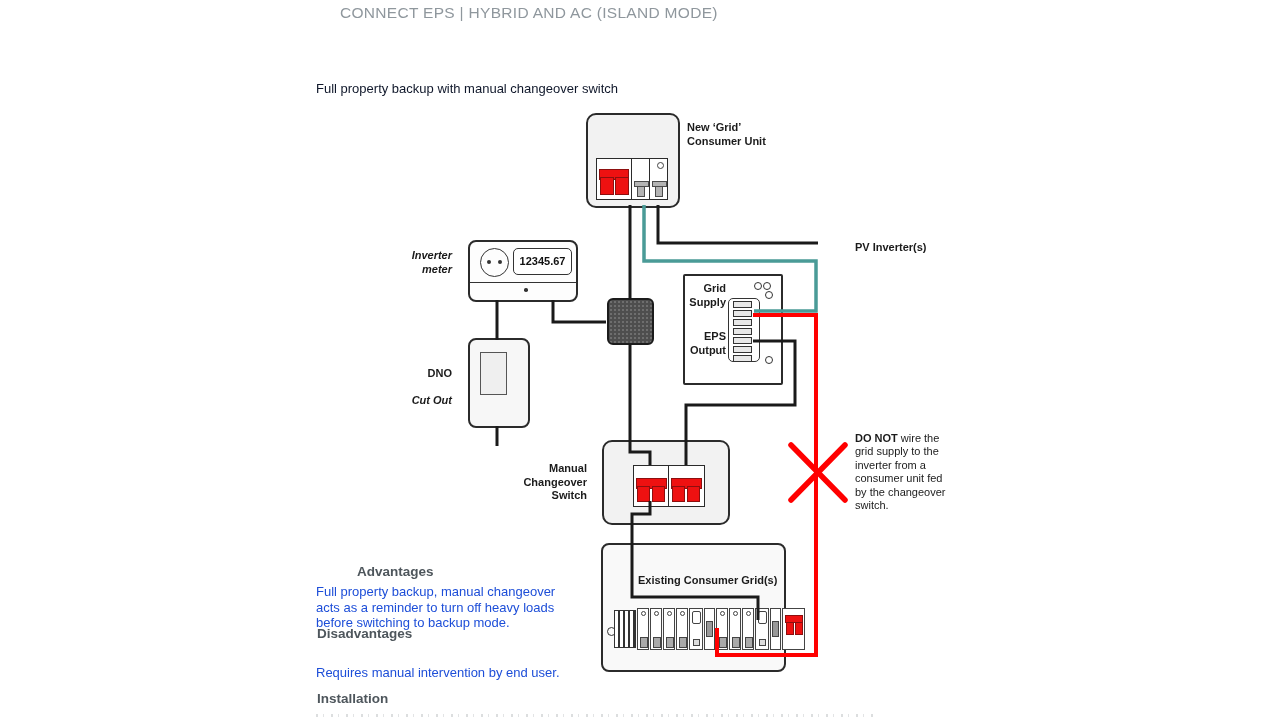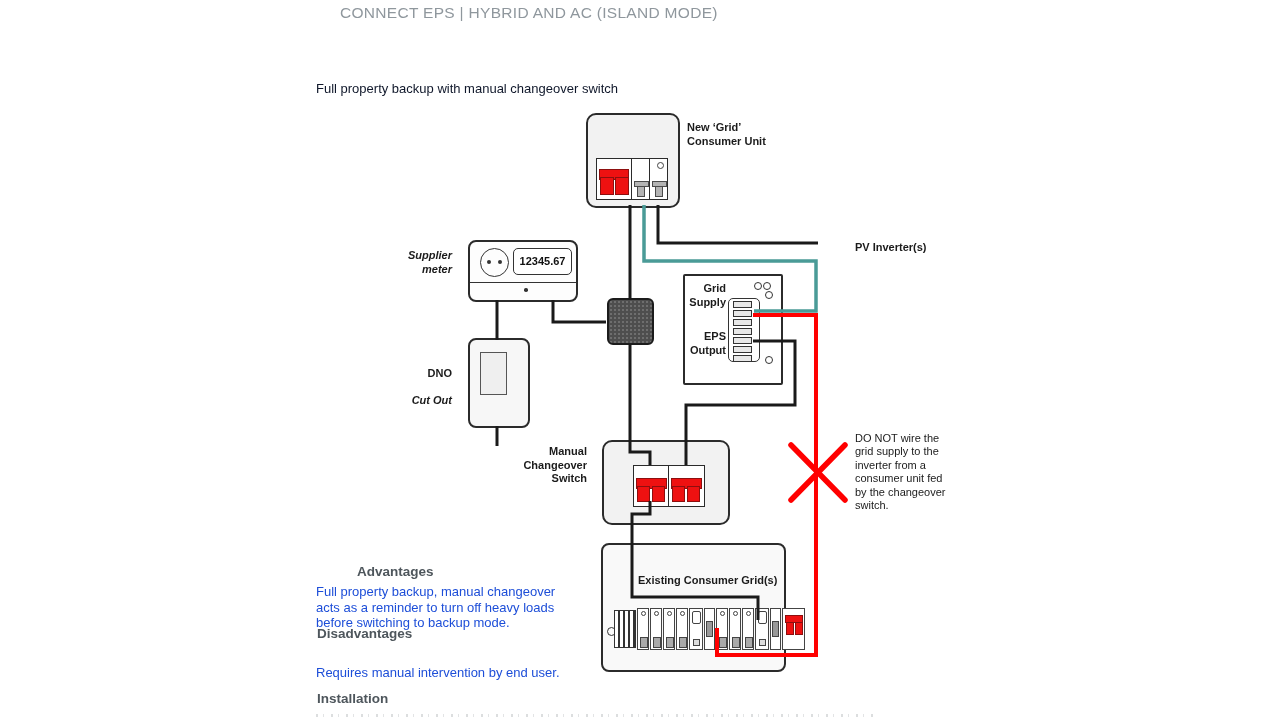--- a/index.html
+++ b/index.html
@@ -67,25 +67,25 @@
   .eps-label{left:688px;top:330px;width:38px;}
   .pv-label{left:855px;top:241px;}
 
   
   .cosw{left:602px;top:440px;width:128px;height:85px;}
   .co-mod{position:absolute;top:23px;width:35px;height:40px;background:#fff;border:1.5px solid #2b2b2b;}
   .co1{left:29px;} .co2{left:64px;}
   .co-bar{position:absolute;left:2px;right:2px;top:12px;height:9px;background:#ee1111;border:1px solid #8d0f0f;}
   .co-tog{position:absolute;top:20px;width:11px;height:14px;background:#ee1111;border:1px solid #8d0f0f;}
   .ct1{left:3px;} .ct2{left:18px;}
-  .co-label{left:500px;top:445px;width:87px;}
+  .co-label{left:500px;top:462px;width:87px;}
 
   
   .warning{left:855px;top:432px;width:100px;font-size:11px;line-height:13.4px;color:#1b1b1b;white-space:pre-line;}
-  .warning b{font-weight:normal;}
+  .warning b{font-weight:bold;}
 
   
   .ecu{left:601px;top:543px;width:185px;height:129px;background:#f9f9f9;border-radius:8px;}
   .ecu-label{position:absolute;left:35px;top:29px;white-space:nowrap;}
   .hole{position:absolute;top:82px;width:7px;height:7px;border:1.3px solid #333;border-radius:50%;}
   .hl{left:4px;} .hr{right:4px;}
   .ecu-row{position:absolute;left:11px;top:63px;height:42px;display:flex;gap:1px;align-items:stretch;}
   .comb{width:20px;margin:2px 0;border:1.5px solid #333;
     background:repeating-linear-gradient(90deg,#fff 0 3px,#333 3px 5px);}
   .brk{position:relative;width:10px;background:#fff;border:1px solid #444;}
@@ -131,21 +131,21 @@
   </div>
   <div class="abs dlabel" style="left:687px;top:121px;">New ‘Grid’
 Consumer Unit</div>
 
   <div class="abs box meter">
     <div class="meter-circle"></div>
     <div class="meter-display">12345.67</div>
     <div class="meter-divider"></div>
     <div class="meter-dot"></div>
   </div>
-  <div class="abs dlabel right ital meter-label">Supplier
+  <div class="abs dlabel right ital meter-label">Inverter
 meter</div>
 
   <div class="abs box dno">
     <div class="dno-inner"></div>
   </div>
   <div class="abs dlabel right dno-label">
     <span style="display:block">DNO</span>
     <span class="ital" style="display:block">Cut Out</span>
   </div>
 

